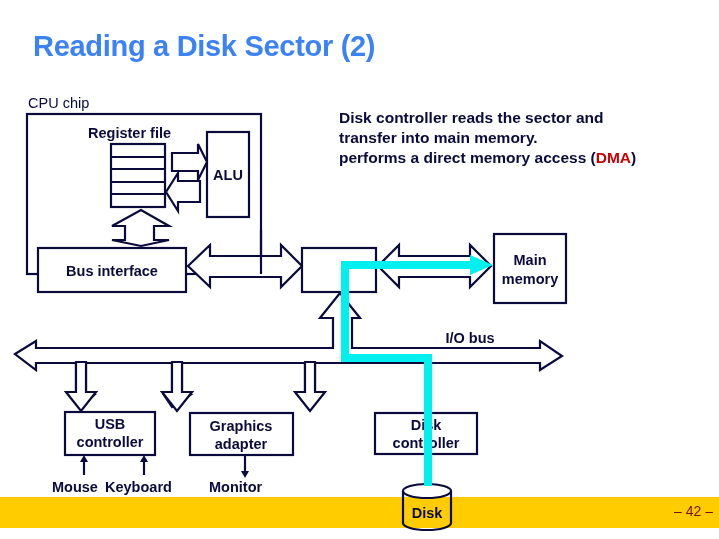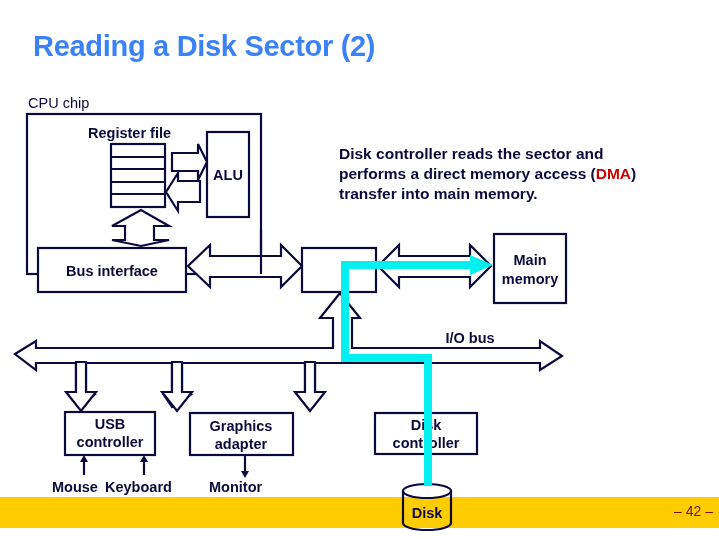--- a/index.html
+++ b/index.html
@@ -13,43 +13,43 @@
     position: absolute; left: 0; top: 497px; width: 719px; height: 31px;
     background: #ffcc00;
   }
   .page-num {
     position: absolute; right: 6px; top: 503px;
     font-family: "Liberation Sans", sans-serif; font-size: 14px; color: #7a1010;
   }
   .desc {
     position: absolute; left: 339px; top: 108px; width: 370px;
     font-family: "Liberation Sans", sans-serif; font-weight: bold;
-    font-size: 15.5px; line-height: 20px; color: #0a0a3c; margin-top: 36px;
+    font-size: 15.5px; line-height: 20px; color: #0a0a3c;
   }
   .desc .hl { color: #cc0000; }
   svg.diagram { position: absolute; left: 0; top: 0; }
   svg text { font-family: "Liberation Sans", sans-serif; fill: #0a0a3c; }
   .lbl { font-size: 14.5px; }
   .lblb { font-size: 14.5px; font-weight: bold; }
   .shape { fill: #ffffff; stroke: #0a0a3c; stroke-width: 2.2; }
   .line { fill: none; stroke: #0a0a3c; stroke-width: 2.2; }
   .dma { fill: none; stroke: #00f0f0; stroke-width: 8; stroke-linejoin: miter; }
 </style>
 </head>
 <body>
 
 <div class="footer-band"></div>
 <div class="page-num">– 42 –</div>
 
 <div class="title">Reading a Disk Sector (2)</div>
 
 <div class="desc">
   <div>Disk controller reads the sector and</div>
+  <div>transfer into main memory.</div>
   <div><span>performs a direct memory access (</span><span class="hl">DMA</span><span>)</span></div>
-  <div>transfer into main memory.</div>
 </div>
 
 <svg class="diagram" width="719" height="539" viewBox="0 0 719 539">
 
   <text class="lbl" x="28" y="108">CPU chip</text>
   <rect class="shape" x="27" y="114" width="234" height="160"></rect>
 
   <text class="lblb" x="88" y="138">Register file</text>
   <g>
     <rect class="shape" x="111" y="144" width="54" height="63"></rect>

